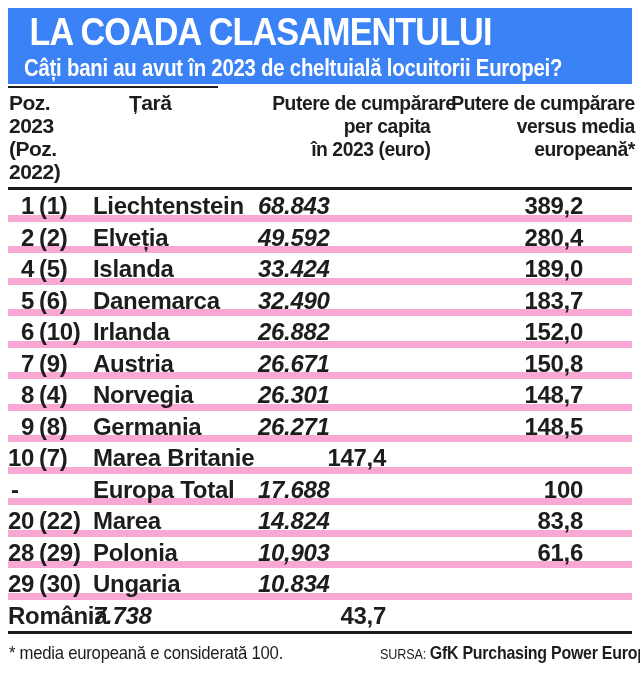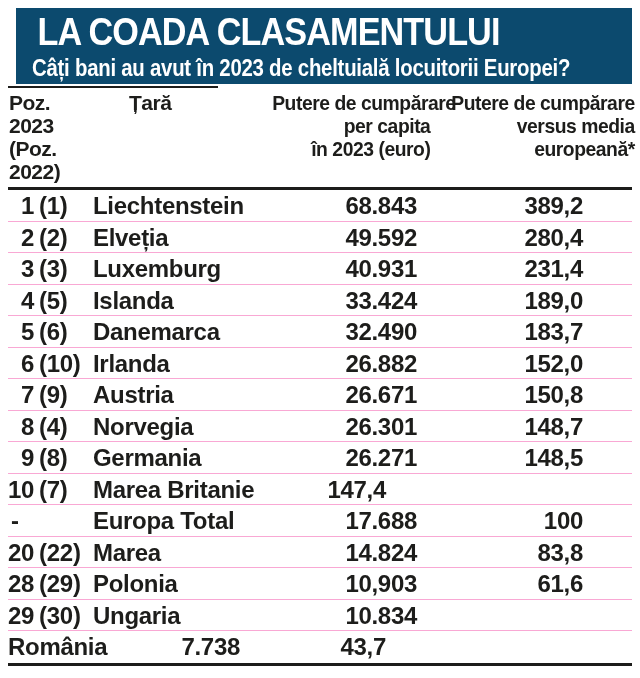--- a/index.html
+++ b/index.html
@@ -1,21 +1,21 @@
 <!DOCTYPE html>
 <html><head>
 <meta charset="utf-8">
 <style>
   * { margin:0; padding:0; box-sizing:border-box; }
   html,body { width:640px; height:678px; background:#fff; overflow:hidden; }
   body { font-family:"Liberation Sans","DejaVu Sans",sans-serif; color:#1d1d1b; }
   .page { padding:8px 8px 0 8px; width:640px; }
 
   
-  .banner { background:#0c4a6e; height:76px; padding:3px 0 0 16px; overflow:hidden;margin-left:8px; }
+  .banner { background:#3b82f6; height:76px; padding:3px 0 0 16px; overflow:hidden; }
   .title { color:#fff; font-weight:bold; font-size:38px; line-height:42px;
            letter-spacing:-1px; white-space:nowrap;
            transform:scaleX(0.90); transform-origin:0 50%; padding-left:6px; }
   .subtitle { color:#fff; font-weight:bold; font-size:24px; line-height:30px;
               letter-spacing:-0.3px; white-space:nowrap;
               transform:scaleX(0.85); transform-origin:0 50%; }
 
   .accent-line { width:210px; height:2px; background:#1d1d1b; margin-top:2px; }
 
   
@@ -27,26 +27,26 @@
   .th-right { text-align:right; white-space:nowrap;
               transform:scaleX(0.92); transform-origin:100% 50%; }
   .th-capita { padding-right:5px; }
   .th-versus { padding-right:4px; }
 
   .rule-thick { height:3px; background:#1d1d1b; }
 
   
   .row { display:grid; grid-template-columns:85px 165px 177px 1fr;
          height:31.5px; line-height:31px; font-weight:bold; font-size:24px;
-         letter-spacing:-0.3px; border-bottom:1px solid #f9a8d4; white-space:nowrap; }
+         letter-spacing:-0.3px; border-bottom:7px solid #f9a8d4; white-space:nowrap; }
   .row:last-child { border-bottom:none; }
   .c1 .pos { display:inline-block; min-width:26px; text-align:right; }
   .c1.dash .pos { text-align:left; padding-left:3px; }
   .c1 .prev { margin-left:5px; }
-  .c3 { text-align:right; padding-right:18px; }
+  .c3 { padding-right:18px;font-style:italic; }
   .c4 { text-align:right; padding-right:49px; }
 
   
   .tfoot { display:flex; justify-content:space-between; align-items:baseline;
            padding:8px 0 0 1px; }
   .note { font-size:19px; letter-spacing:-0.3px; white-space:nowrap;
           transform:scaleX(0.88); transform-origin:0 50%; }
   .source { white-space:nowrap; transform:scaleX(0.84); transform-origin:100% 50%;
             padding-right:2px; }
   .source-label { font-size:15px; letter-spacing:-0.2px; }
@@ -96,28 +96,20 @@
 
   <div class="row">
     <div class="c1">
       <span class="pos">2</span><span class="prev">(2)</span>
     </div>
     <div class="c2">Elveția</div>
     <div class="c3">49.592</div>
     <div class="c4">280,4</div>
   </div>
 
-  <div class="row">
-    <div class="c1">
-      <span class="pos">3</span><span class="prev">(3)</span>
-    </div>
-    <div class="c2">Luxemburg</div>
-    <div class="c3">40.931</div>
-    <div class="c4">231,4</div>
-  </div>
 
   <div class="row">
     <div class="c1">
       <span class="pos">4</span><span class="prev">(5)</span>
     </div>
     <div class="c2">Islanda</div>
     <div class="c3">33.424</div>
     <div class="c4">189,0</div>
   </div>
 

